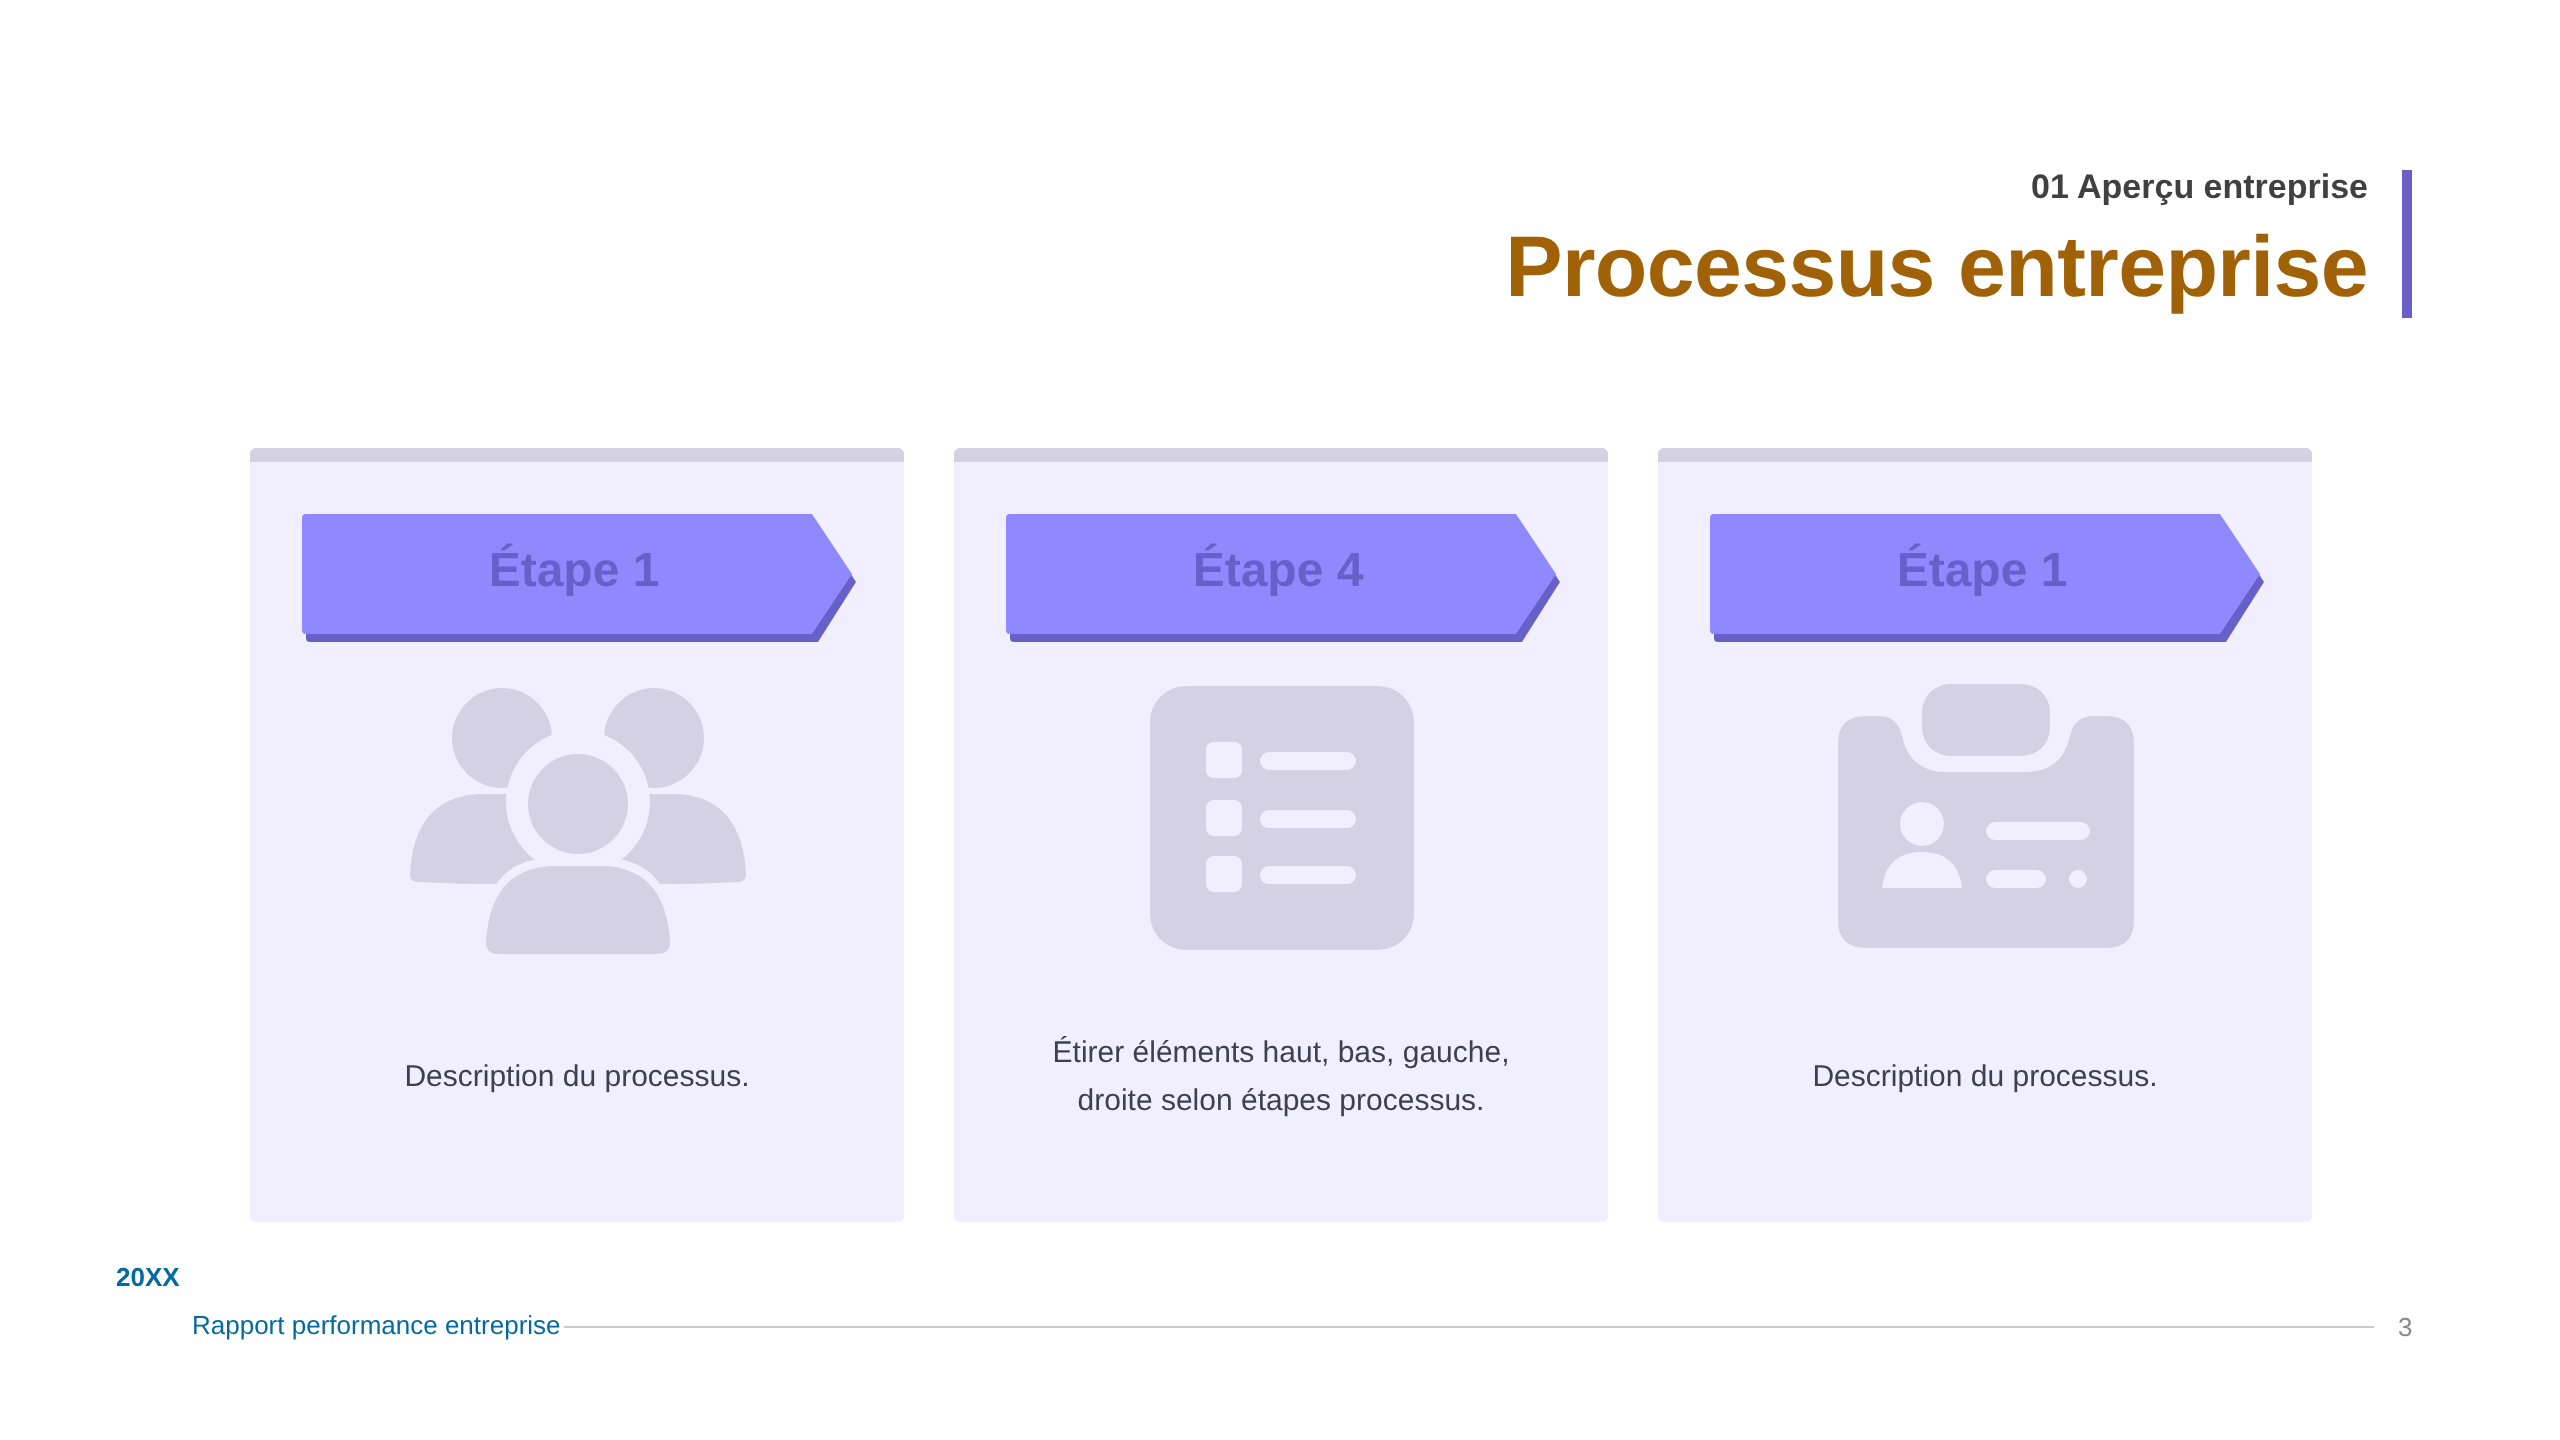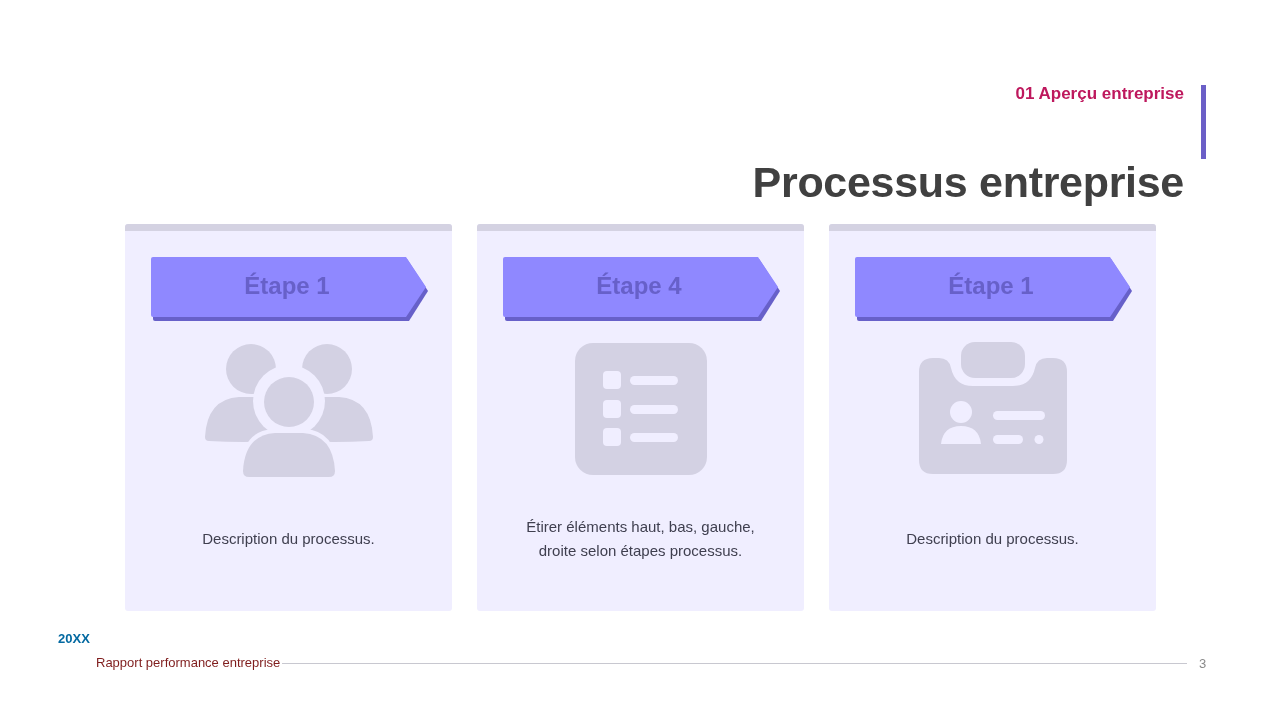--- a/index.html
+++ b/index.html
@@ -1,31 +1,31 @@
 <!DOCTYPE html>
 <html><head>
   <meta charset="utf-8">
   <style>
     * { box-sizing: border-box; margin: 0; padding: 0; }
     html, body { width: 1280px; height: 720px; background: #ffffff; overflow: hidden; }
     body { position: relative; font-family: "Liberation Sans", "DejaVu Sans", sans-serif; }
-    .subtitle { position: absolute; right: 96px; top: 84px; font-size: 17px; font-weight: bold; color: #be185d; white-space: nowrap; text-align: right; }
-    .title { position: absolute; right: 96px; top: 110px; font-size: 43px; font-weight: bold; color: #404040; white-space: nowrap; text-align: right; letter-spacing: -0.3px; margin-top: 48px; }
+    .subtitle { position: absolute; right: 96px; top: 84px; font-size: 17px; font-weight: bold; color: #404040; white-space: nowrap; text-align: right; }
+    .title { position: absolute; right: 96px; top: 110px; font-size: 43px; font-weight: bold; color: #a16207; white-space: nowrap; text-align: right; letter-spacing: -0.3px; }
     .accent-bar { position: absolute; left: 1201px; top: 85px; width: 5px; height: 74px; background: #6b5fc7; }
 
     .card { position: absolute; top: 224px; width: 327px; height: 387px; background: #f0eeff; border-radius: 3px; overflow: hidden; }
     .card .topstrip { position: absolute; left: 0; top: 0; width: 100%; height: 7px; background: #d4d2e2; }
     .card .badge { position: absolute; left: 26px; top: 33px; width: 277px; height: 64px; }
     .card .badge svg { position: absolute; left: 0; top: 0; }
     .card .badge-label { position: absolute; left: 0; top: 0; width: 272px; height: 58px; line-height: 58px; text-align: center; font-size: 24px; font-weight: bold; color: #6760c9; }
     .card .icon { position: absolute; left: 0; top: 112px; width: 100%; height: 145px; display: flex; justify-content: center; align-items: center; }
     .card .desc { position: absolute; left: 30px; right: 30px; top: 260px; height: 110px; display: flex; align-items: center; justify-content: center; text-align: center; font-size: 15px; line-height: 24px; color: #3f3f4f; }
 
     .footer-year { position: absolute; left: 58px; top: 631px; font-size: 13px; font-weight: bold; color: #0369a1; }
-    .footer-text { position: absolute; left: 96px; top: 655px; font-size: 13px; color: #7f1d1d; }
+    .footer-text { position: absolute; left: 96px; top: 655px; font-size: 13px; color: #0369a1; }
     .footer-line { position: absolute; left: 282px; top: 663px; width: 905px; height: 1px; background: #c8c8d0; }
     .page-num { position: absolute; left: 1199px; top: 656px; font-size: 13px; color: #8a8a8a; }
   </style>
 </head>
 <body>
 
 <div class="subtitle">01 Aperçu entreprise</div>
 <div class="title">Processus entreprise</div>
 <div class="accent-bar"></div>
 

